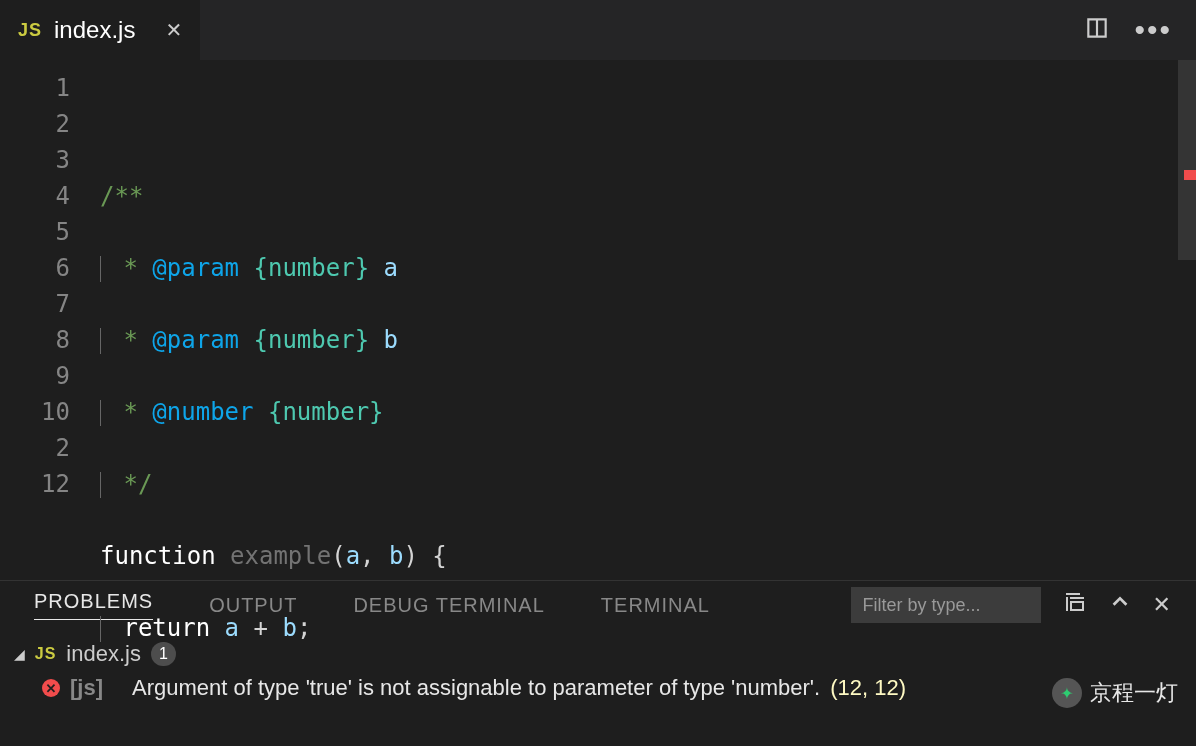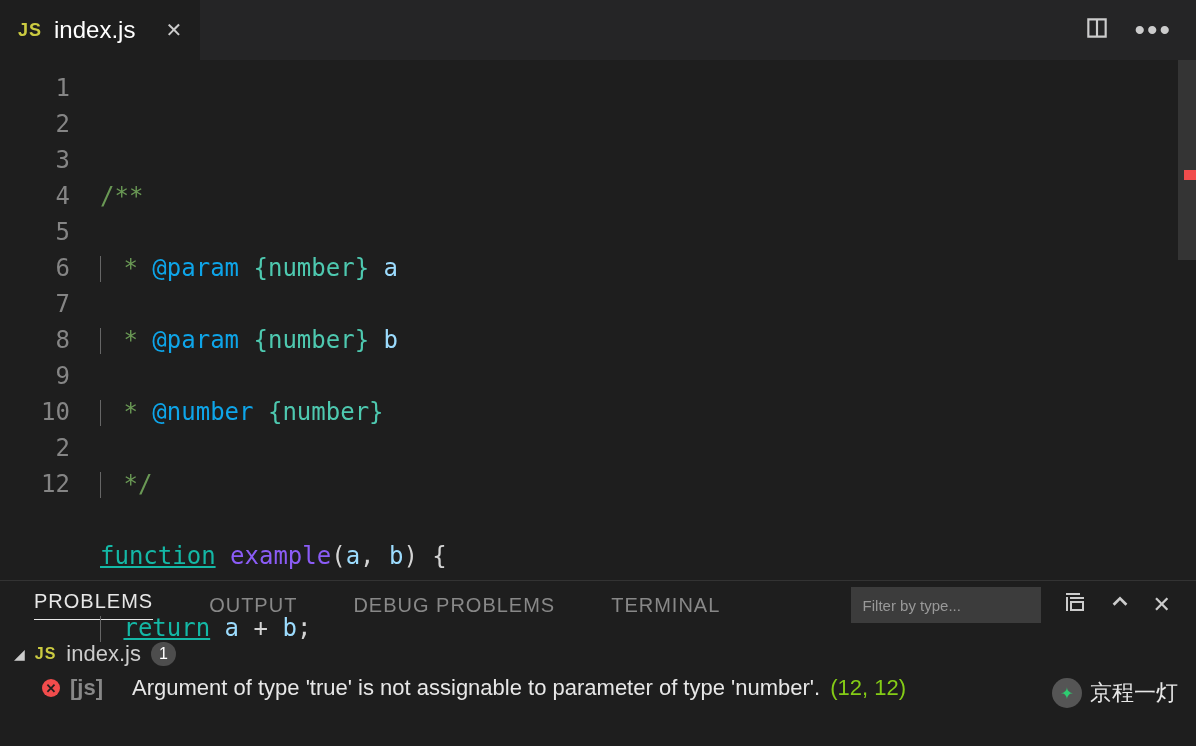--- a/index.html
+++ b/index.html
@@ -18,50 +18,50 @@
 
 .editor { position:relative; height:520px; display:flex; font-family:Menlo,Consolas,monospace; font-size:24px; line-height:36px; }
 .gutter { width:100px; text-align:right; color:#858585; padding-top:10px; user-select:none; }
 .gutter div { padding-right:30px; }
 .code { padding-top:10px; flex:1; white-space:pre; }
 .c-comment { color:#6a9955; }
 .c-docstar { color:#6a9955; }
 .c-doctag { color:#0ea5e9;text-align:right; }
 .c-doctype { color:#4ec9b0; }
 .c-docvar { color:#9cdcfe; }
-.c-kw { color:#14b8a6;text-decoration:underline; }
-.c-fn { color:#8b5cf6;margin-top:29px; }
+.c-kw { color:#ffffff; }
+.c-fn { color:#737373;margin-top:29px; }
 .c-var { color:#9cdcfe; }
 .c-punc { color:#d4d4d4; }
 .c-op { color:#d4d4d4; }
 .docbar { border-left:1px solid #666; display:inline-block; width:1px; height:26px; vertical-align:middle; margin-right:8px; margin-left:0; }
 
 
 .ruler { position:absolute; right:0; top:0; width:18px; height:100%; background:#1e1e1e; }
 .ruler .err { position:absolute; right:0; top:110px; width:12px; height:10px; background:#f14c4c; }
 .ruler .thumb { position:absolute; right:0; top:0; width:18px; height:200px; background:rgba(121,121,121,0.25); }
 
 
 .panel { height:125px; background:#1e1e1e; border-top:1px solid #333; display:flex; flex-direction:column; }
 .panel-tabs { height:56px; display:flex; align-items:center; padding-left:34px; gap:56px; font-size:20px; letter-spacing:1px; color:#888; }
 .ptab { cursor:pointer; }
 .ptab.active { color:#e7e7e7; border-bottom:1px solid #e7e7e7; padding-bottom:6px; }
 .panel-right { margin-left:auto; display:flex; align-items:center; gap:22px; padding-right:24px; }
-.filter { background:#3c3c3c; border:none; color:#ccc; font-size:15px; padding:18px 12px; width:190px; height:36px; }
+.filter { background:#3c3c3c; border:none; color:#ccc; font-size:18px; padding:18px 12px; width:190px; height:36px; }
 .filter::placeholder { color:#999; }
 .picon { color:#ccc; font-size:22px; cursor:pointer; }
 .panel-body { padding:8px 8px 0 14px; font-size:22px; }
 .file-row { display:flex; align-items:center; gap:10px; color:#ccc; padding:4px 0; }
 .twist { color:#ccc; font-size:14px; transform:rotate(0deg); }
 .badge { background:#4d4d4d; color:#fff; border-radius:12px; min-width:24px; height:24px; display:inline-flex; align-items:center; justify-content:center; font-size:16px; padding:0 8px; }
 .err-row { display:flex; align-items:center; gap:10px; padding:4px 0 4px 28px; }
 .err-ic { width:18px; height:18px; border-radius:50%; background:#f14c4c; color:#1e1e1e; display:inline-flex; align-items:center; justify-content:center; font-size:13px; font-weight:700; }
 .err-src { color:#888;font-weight:bold; }
 .err-msg { color:#e7e7e7;margin-left:19px; }
-.err-loc { color:#84cc16; }
+.err-loc { color:#fef9c3; }
 
 .watermark { position:absolute; right:18px; bottom:38px; display:flex; align-items:center; gap:8px; color:#e7e7e7; font-size:22px; }
 .wm-ic { width:30px; height:30px; border-radius:50%; background:#555; display:flex; align-items:center; justify-content:center; color:#2ecc71; font-size:16px; }
 </style>
 </head>
 <body>
 
 <div class="tab-bar">
   <div class="tab">
     <span class="js-ic">JS</span>
@@ -111,21 +111,21 @@
   <div class="ruler">
     <div class="thumb"></div>
     <div class="err"></div>
   </div>
 </div>
 
 <div class="panel">
   <div class="panel-tabs">
     <span class="ptab active">PROBLEMS</span>
     <span class="ptab">OUTPUT</span>
-    <span class="ptab">DEBUG PROBLEMS</span>
+    <span class="ptab">DEBUG TERMINAL</span>
     <span class="ptab">TERMINAL</span>
     <div class="panel-right">
       <input class="filter" placeholder="Filter by type..." style="">
       <span class="picon">
         <svg width="24" height="24" viewBox="0 0 24 24" fill="#ccc">
             <path d="M3 3h14v2H3V3zm4 4h14v2H7V7zM3 7h2v14H3V7zm4 4h14v10H7V11zm2 2v6h10v-6H9z"></path>
           </svg>
       </span>
       <span class="picon">
         <svg width="22" height="22" viewBox="0 0 24 24" fill="none" stroke="#ccc" stroke-width="3">

